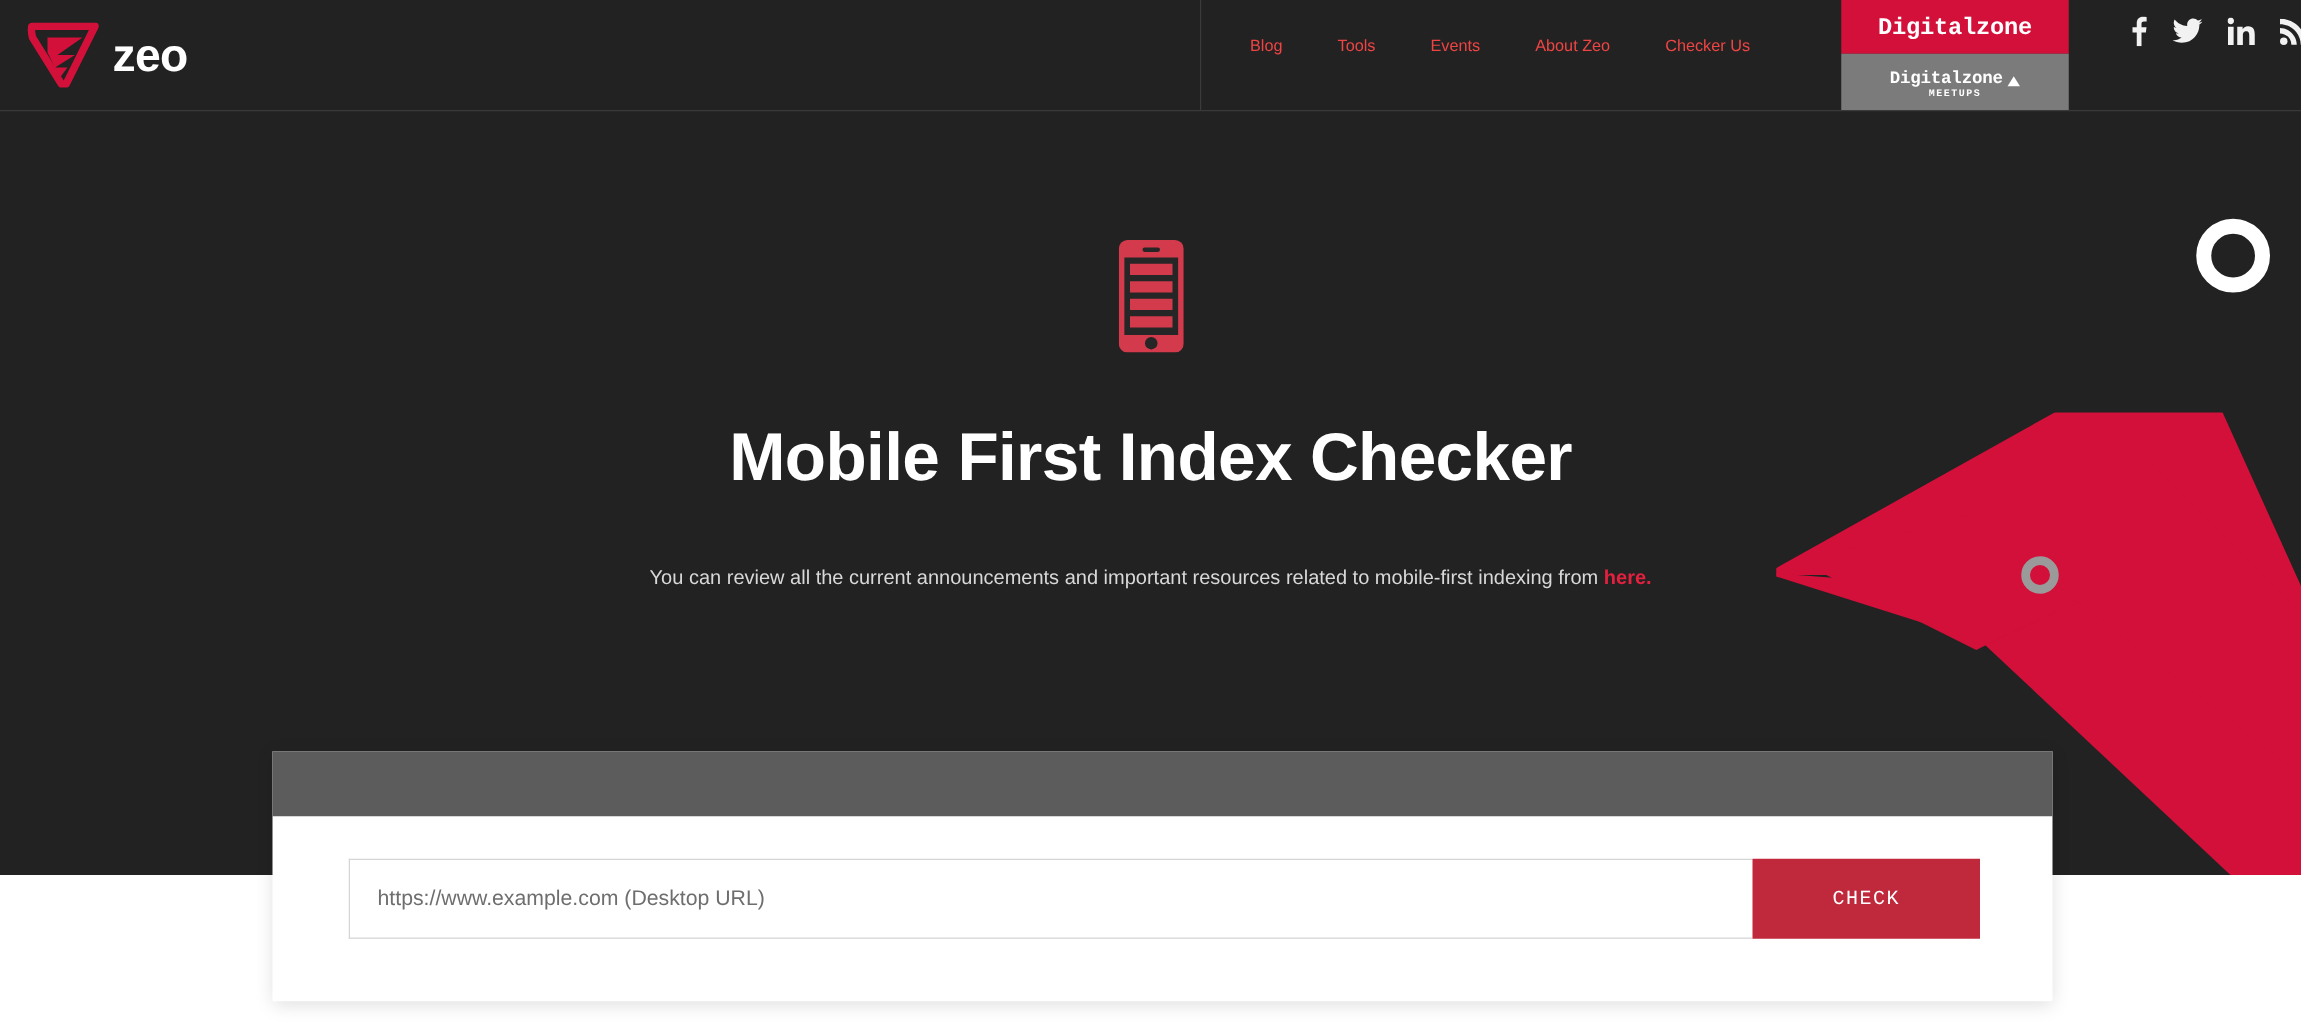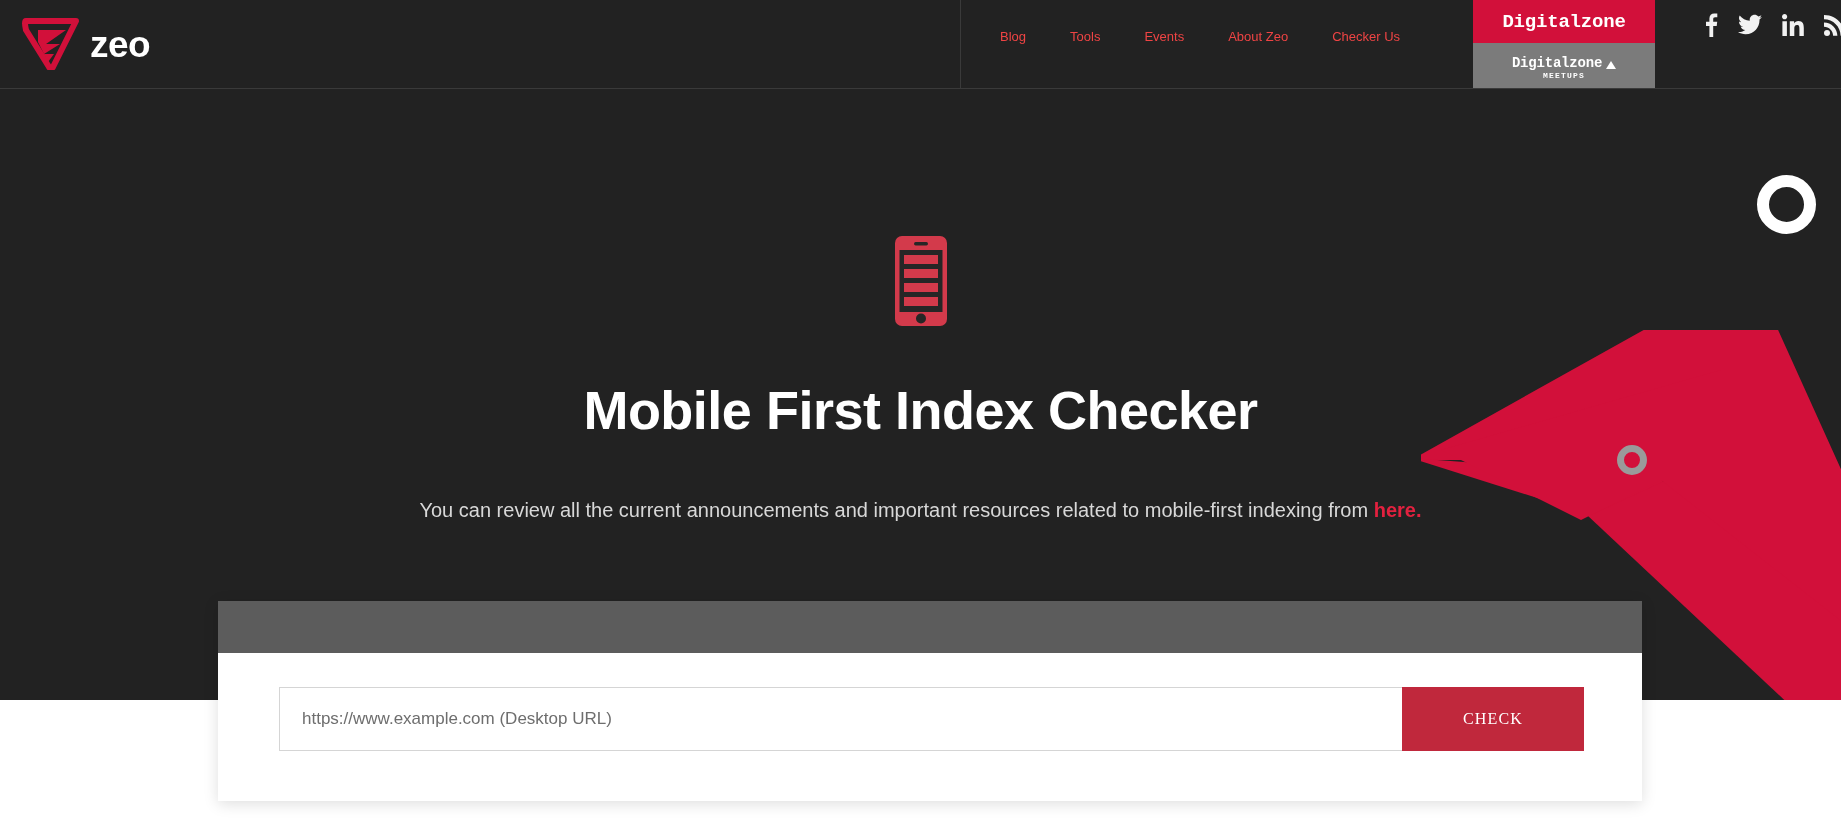--- a/index.html
+++ b/index.html
@@ -106,31 +106,30 @@
     display:flex; align-items:center; gap:20px; height:30px;
   }
   .social svg { display:block; }
   .social-icon { cursor:pointer; display:flex; align-items:center; }
 
   
   .hero-inner {
     position:absolute; left:0; top:0; width:1841px; height:700px;
     display:flex; flex-direction:column; align-items:center;
     z-index:10;
-    margin-top:44px;
   }
   .phone-icon { margin-top:192px; }
   .hero-title {
     margin-top:55px;
     color:#ffffff; font-size:54px; font-weight:700;
     letter-spacing:-0.5px; line-height:1.1; text-align:center;
   }
   .hero-sub {
     margin-top:56px;
-    color:#d8d8d8; font-size:20px; line-height:1.4; text-align:center;
+    color:#d8d8d8; font-size:16px; line-height:1.4; text-align:center;
   }
   .hero-sub .accent { color:#e3213f; font-weight:700; cursor:pointer; }
 
   
   .card {
     position:absolute; left:218px; top:601px;
     width:1424px; height:200px;
     background:#ffffff; z-index:15;
     box-shadow:0 3px 14px rgba(0,0,0,0.13);
   }
@@ -145,21 +144,21 @@
     background:#ffffff;
     font-family:"Liberation Sans", sans-serif;
     font-size:17px; color:#333333;
     padding:0 22px; outline:none;
   }
   .url-input::placeholder { color:#6e6e6e; }
   .check-btn {
     width:182px; height:64px;
     background:#c0283c; border:none; cursor:pointer;
     color:#ffffff; font-size:16px; letter-spacing:1.2px;
-    font-family:Liberation Serif, serif;
+    font-family:Liberation Mono, monospace;
   }
 </style>
 </head>
 <body>
 
 <div class="page">
 
   <div class="hero">
 
     <svg class="chevron-deco" viewBox="0 0 460 470">

